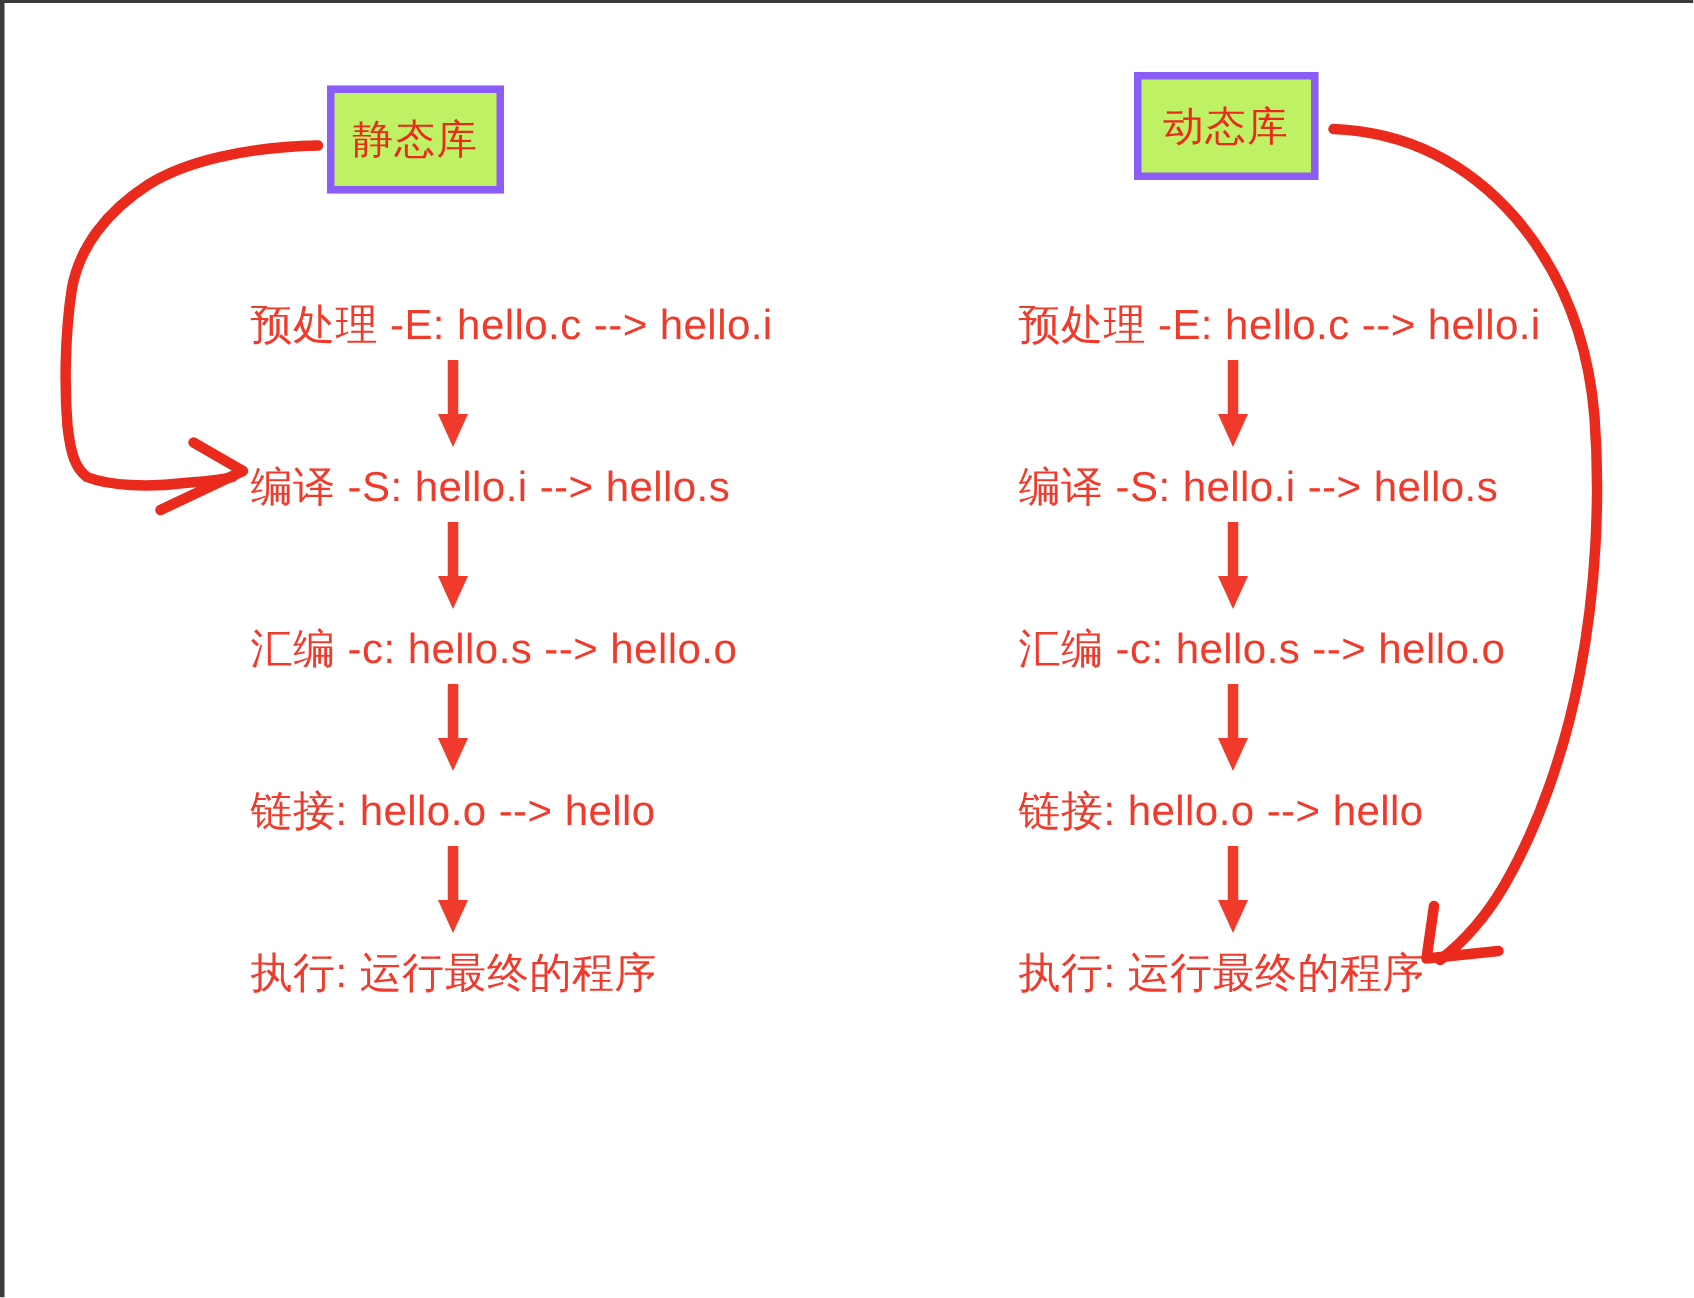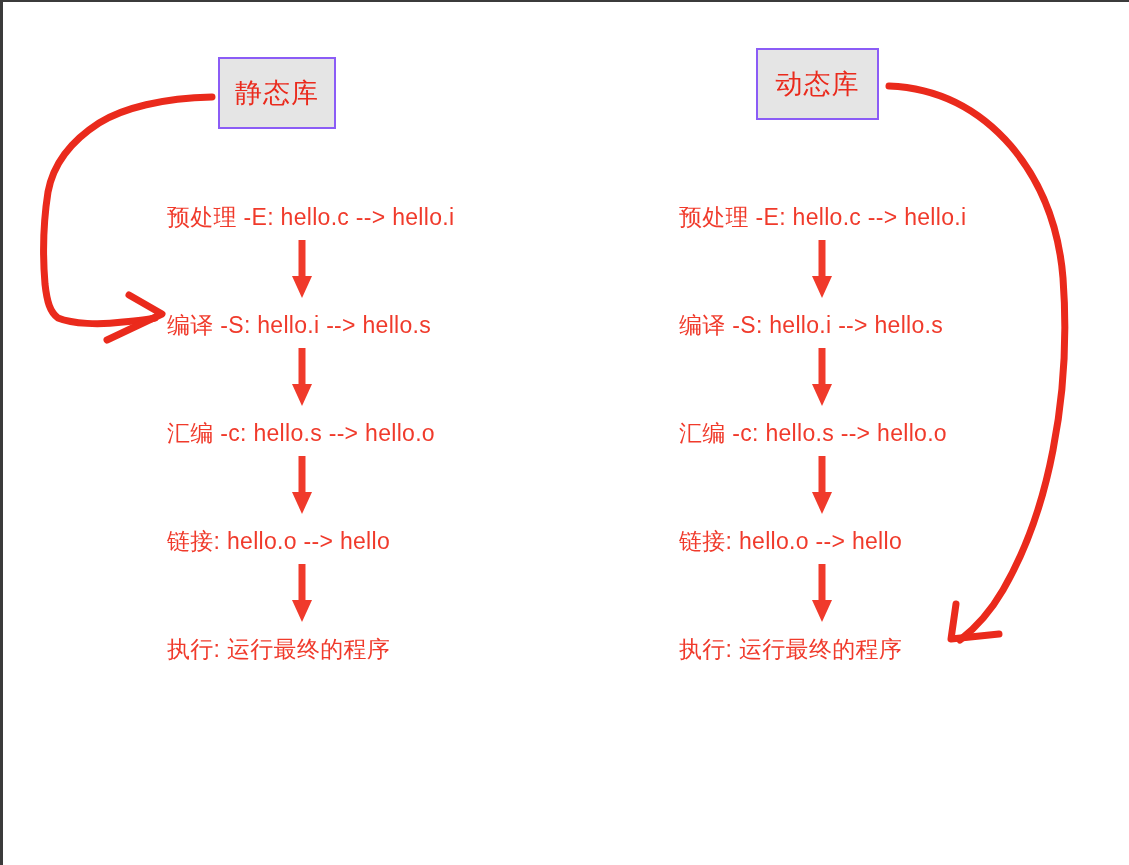--- a/index.html
+++ b/index.html
@@ -21,22 +21,22 @@
   #overlay {
     position: absolute;
     left: 0;
     top: 0;
     width: 1129px;
     height: 865px;
     pointer-events: none;
   }
   .lib-box {
     position: absolute;
-    border: 2px solid #8b5cf6;
-    background: #e5e5e5;
+    border: 5px solid #8b5cf6;
+    background: #bef264;
     display: flex;
     align-items: center;
     justify-content: center;
     box-sizing: border-box;
   }
   .lib-box-label {
     color: #ea2a1c;
     font-size: 27px;
     letter-spacing: 1px;
     line-height: 1;
@@ -51,21 +51,21 @@
   }
   #column-static  { left: 164px; }
   #column-dynamic { left: 676px; }
 
   .step-row {
     position: relative;
     height: 108px;
   }
   .step-text {
     color: #f03a2b;
-    font-size: 23px;
+    font-size: 28px;
     line-height: 34px;
     white-space: nowrap;
     letter-spacing: 0.3px;
   }
   .step-arrow {
     position: absolute;
     top: 38px;
     width: 26px;
     height: 62px;
   }

